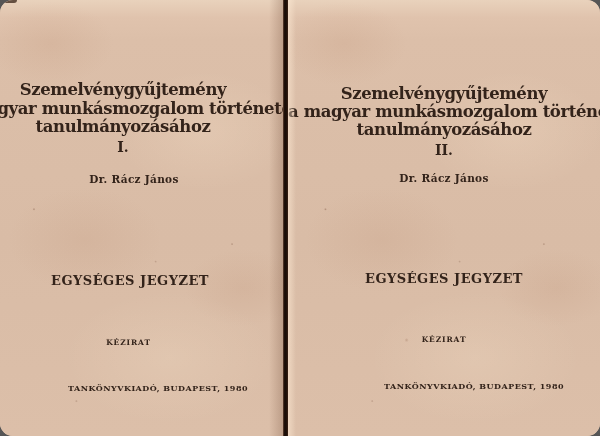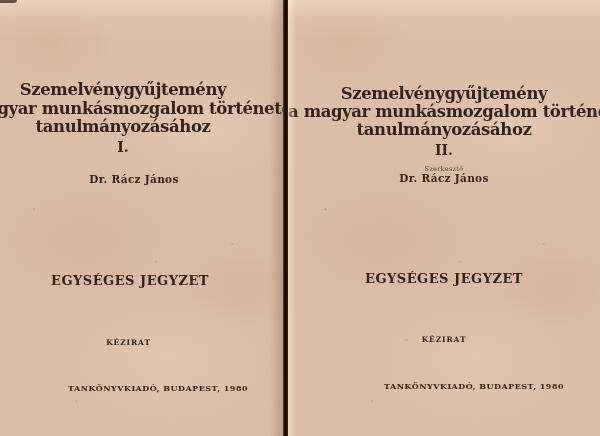--- a/index.html
+++ b/index.html
@@ -11,20 +11,21 @@
   * { margin: 0; padding: 0; box-sizing: border-box; }
   html, body { background: #555; }
   #photo {
     position: relative;
     width: 600px;
     height: 436px;
     overflow: hidden;
     background: var(--color-paper);
     font-family: "DejaVu Serif", "Liberation Serif", serif;
     color: var(--color-ink);
+    border-radius: 13px;
   }
   .cover {
     position: absolute;
     top: 0;
     height: 436px;
     overflow: hidden;
     background:
       
       radial-gradient(2px 2px at 12% 48%, rgba(90,50,30,0.35), transparent 70%),
       radial-gradient(2px 2px at 64% 21%, rgba(90,50,30,0.28), transparent 70%),
@@ -118,21 +119,20 @@
     <div class="txt imprint">TANKÖNYVKIADÓ, BUDAPEST, 1980</div>
   </div>
 
   <div id="gap-divider"></div>
 
   <div id="cover-right" class="cover">
     <div class="txt title-line t1">Szemelvénygyűjtemény</div>
     <div class="txt title-line t2">a magyar munkásmozgalom története</div>
     <div class="txt title-line t3">tanulmányozásához</div>
     <div class="txt volume">II.</div>
-    <div class="txt ed-label">Szerkesztő</div>
     <div class="txt ed-name">Dr. Rácz János</div>
     <div class="txt series">EGYSÉGES JEGYZET</div>
     <div class="txt kezirat">KÉZIRAT</div>
     <div class="txt imprint">TANKÖNYVKIADÓ, BUDAPEST, 1980</div>
   </div>
 
   <div id="corner-mark"></div>
 
 </div>
 

